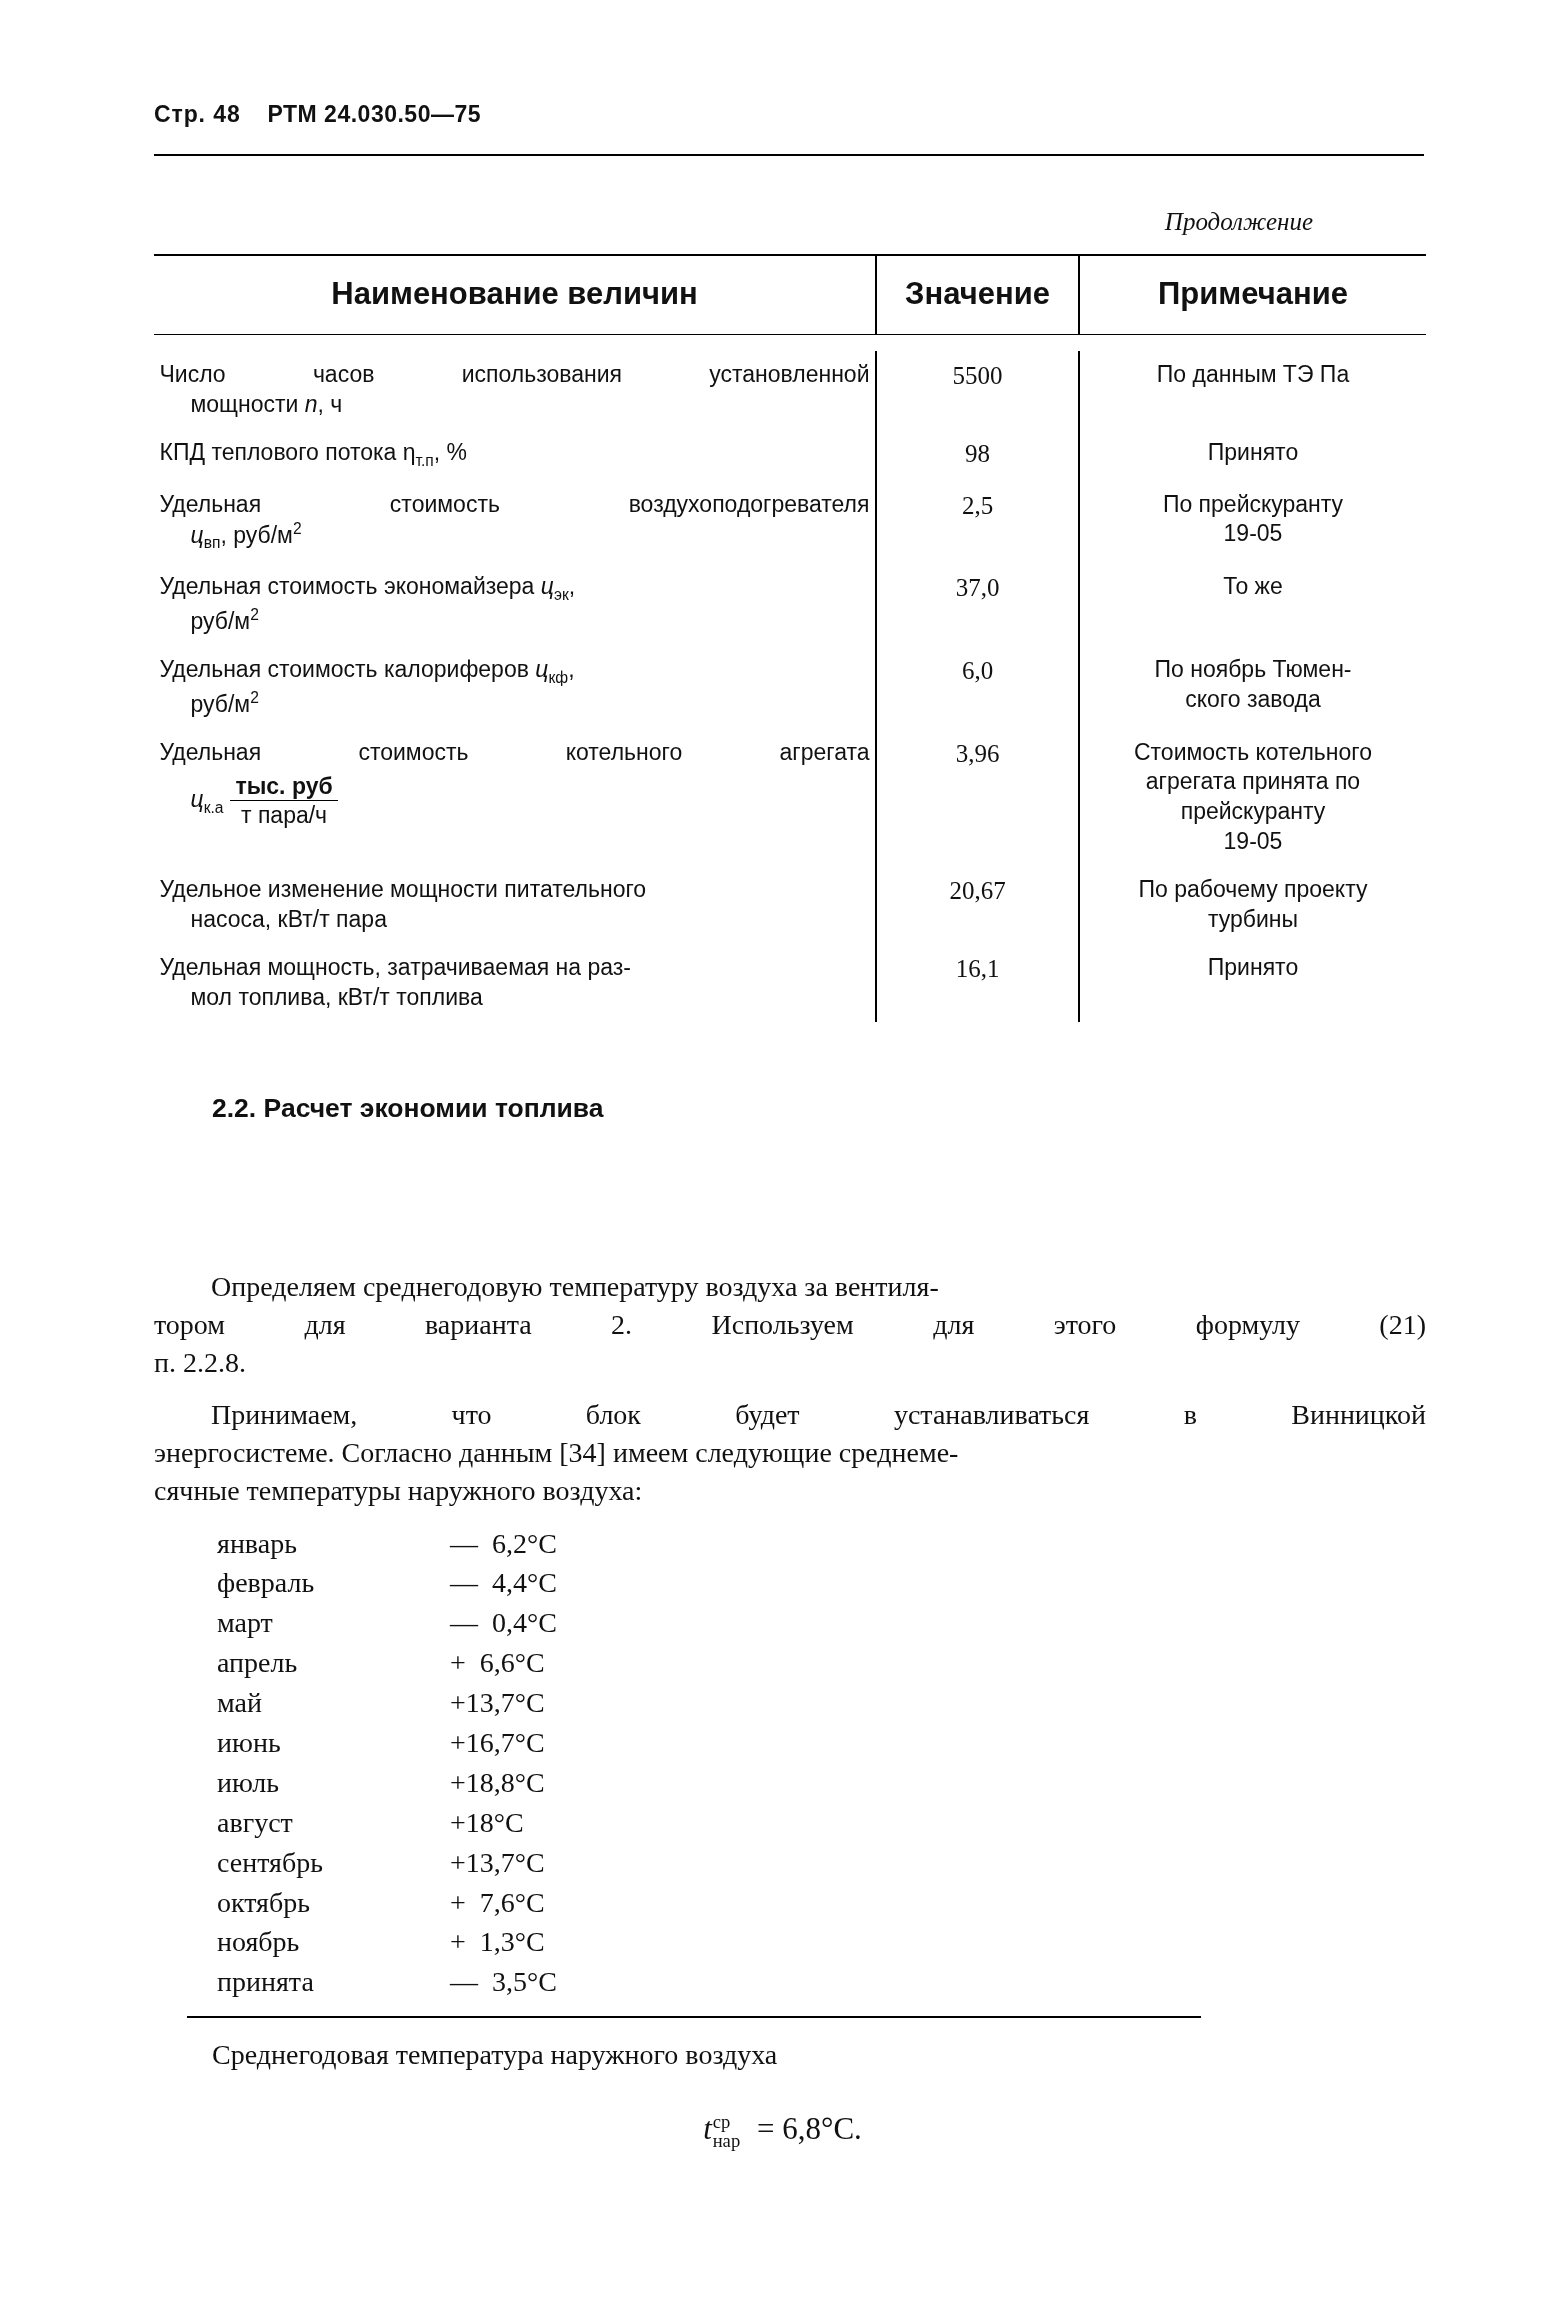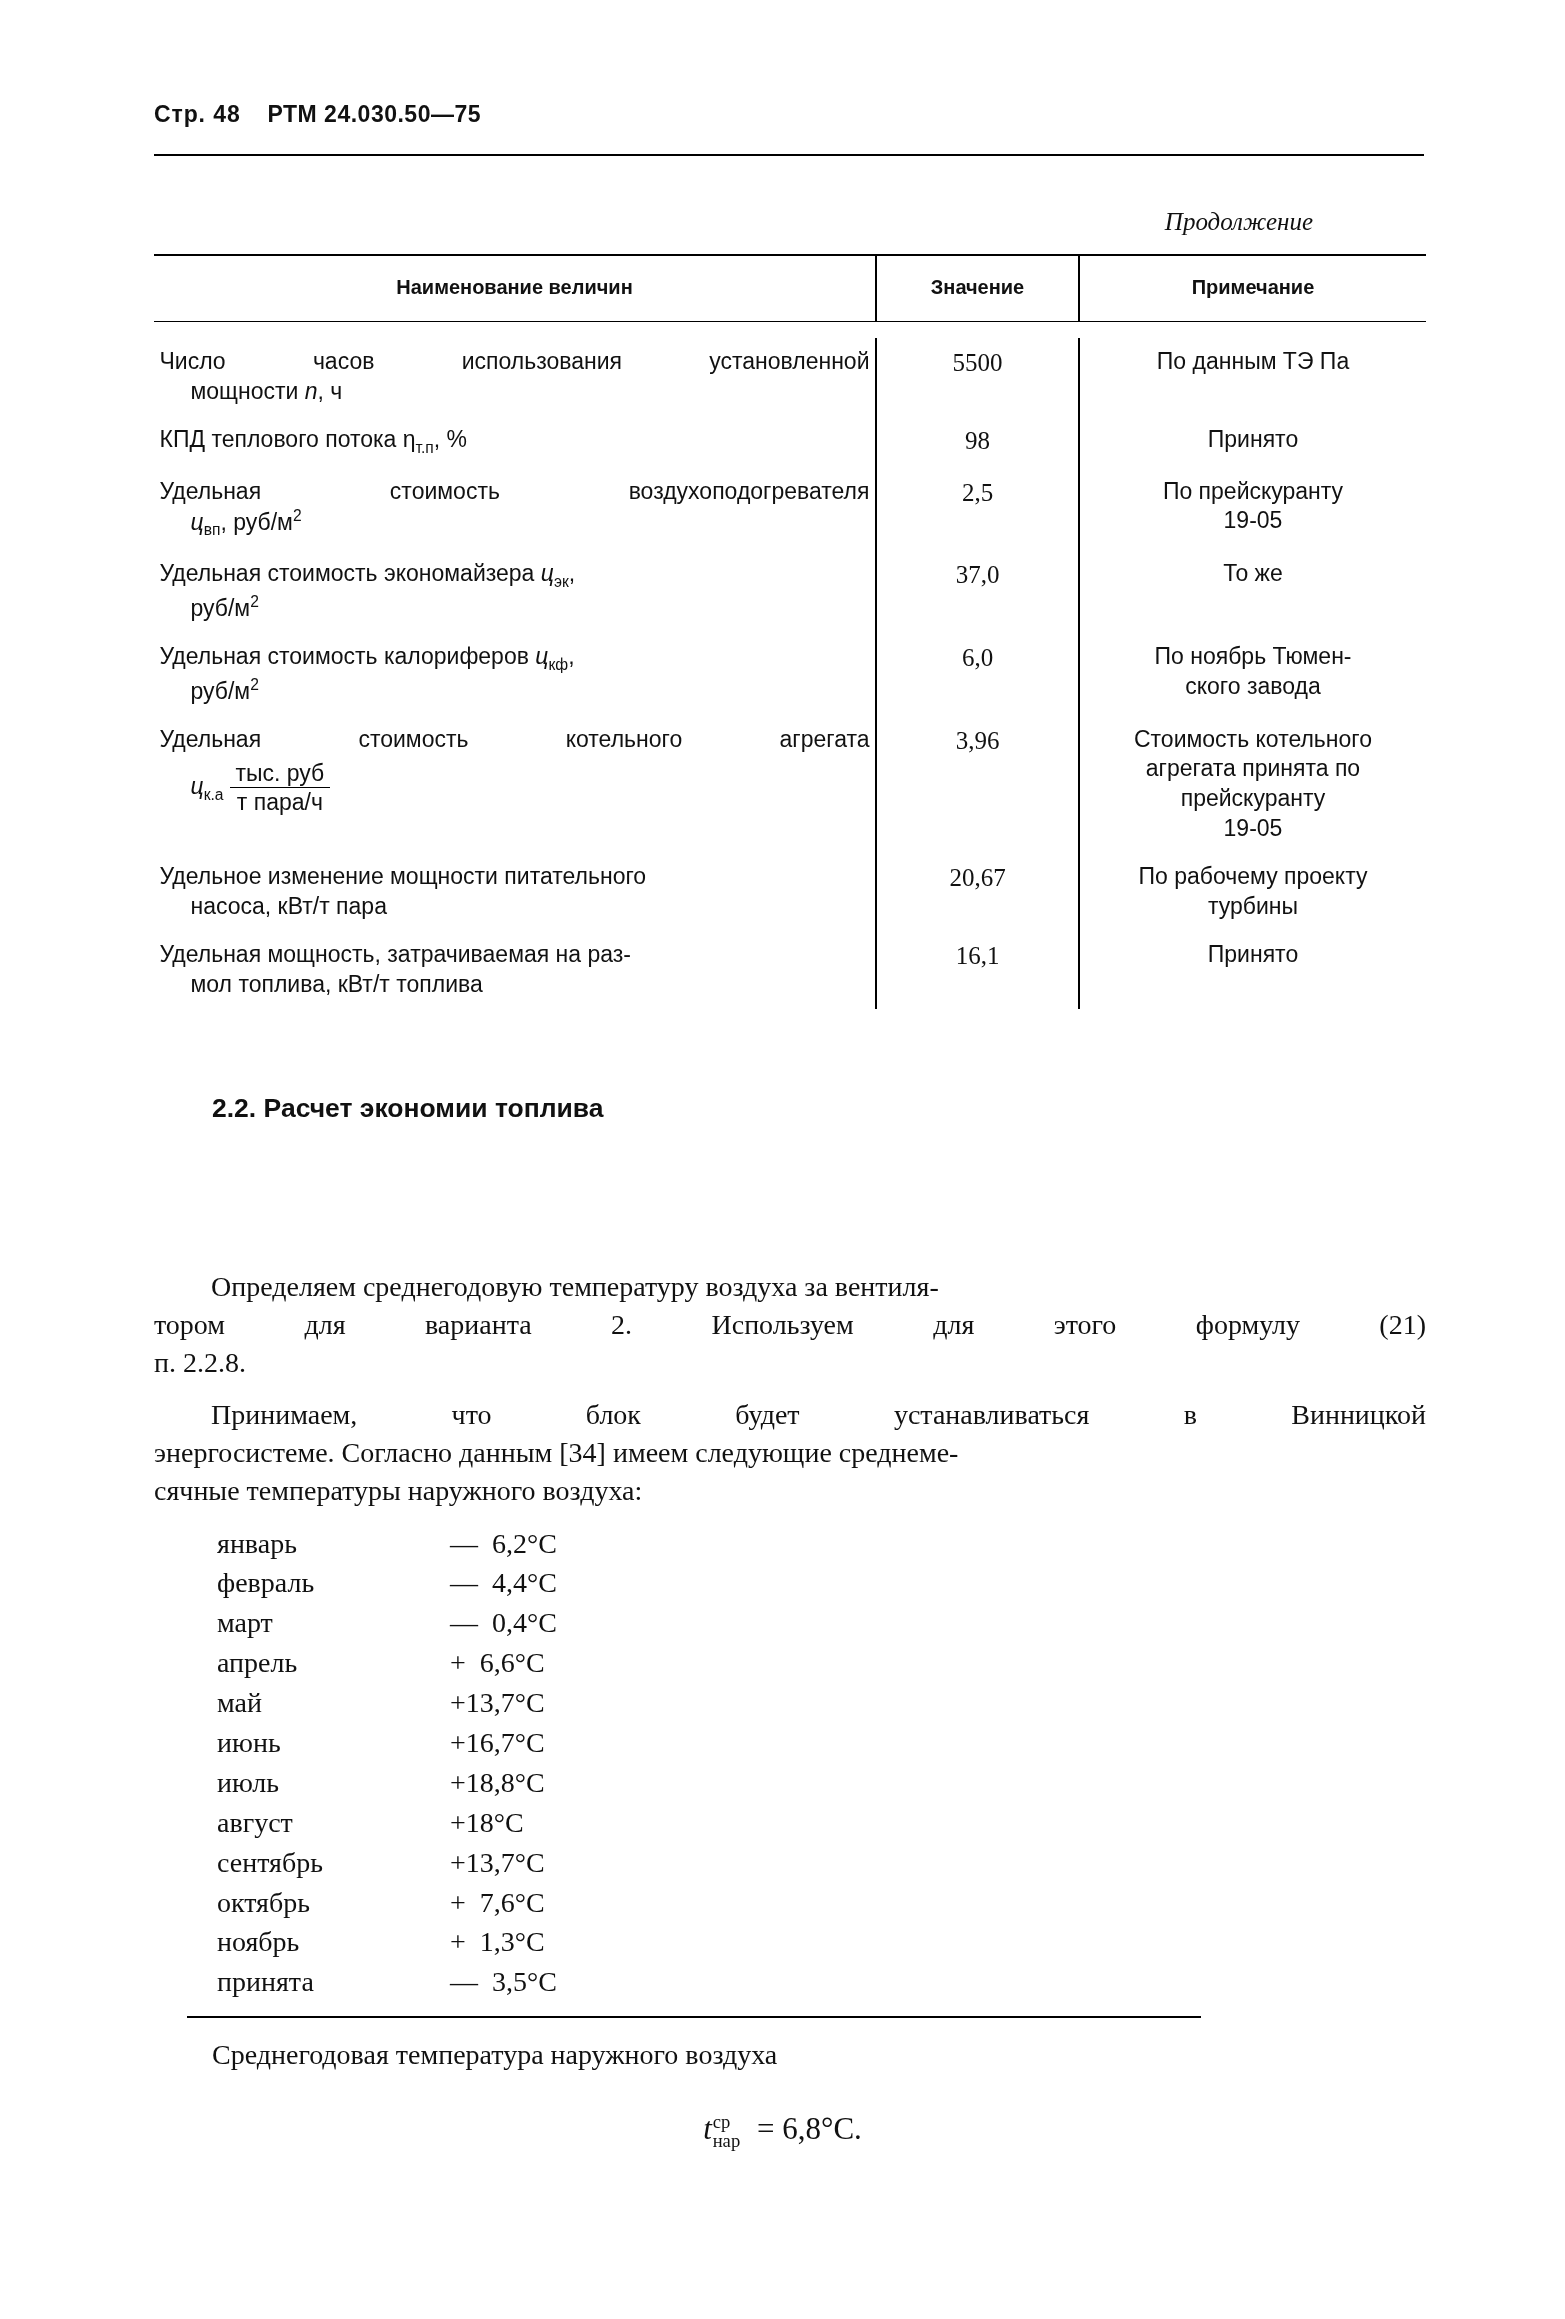--- a/index.html
+++ b/index.html
@@ -61,21 +61,21 @@
     border-collapse: collapse;
     width: 1272px;
     table-layout: fixed;
   }
   table.data col.c1 { width: 722px; }
   table.data col.c2 { width: 203px; }
   table.data col.c3 { width: 347px; }
 
   table.data th {
     font-family: "Liberation Sans", sans-serif;
-    font-size: 20px;
+    font-size: 31px;
     font-weight: bold;
     text-align: center;
     padding: 20px 5.5px 22px 5.5px;
     vertical-align: middle;
   }
   table.data td {
     font-family: "Liberation Sans", sans-serif;
     font-size: 23px;
     vertical-align: top;
     padding: 9.1px 5.5px 9.1px 5.5px;
@@ -92,21 +92,21 @@
   .ital { font-style: italic; }
   sub { font-size: 0.68em; }
   sup { font-size: 0.68em; }
 
   .frac {
     display: inline-block;
     text-align: center;
     vertical-align: middle;
     line-height: 1.15;
   }
-  .frac .num { display: block; border-bottom: 1.8px solid #000; padding: 0 5.5px 0.9px 5.5px; }
+  .frac .num { display: block; border-bottom: 1.8px solid #000; padding: 0 5.5px 0.9px 5.5px; font-weight: bold; }
   .frac .den { display: block; padding: 0.9px 5.5px 0 5.5px; }
 
   
   .sect-title {
     position: absolute;
     left: 212px;
     top: 1093px;
     font-family: "Liberation Sans", sans-serif;
     font-size: 26.5px;
     font-weight: bold;

